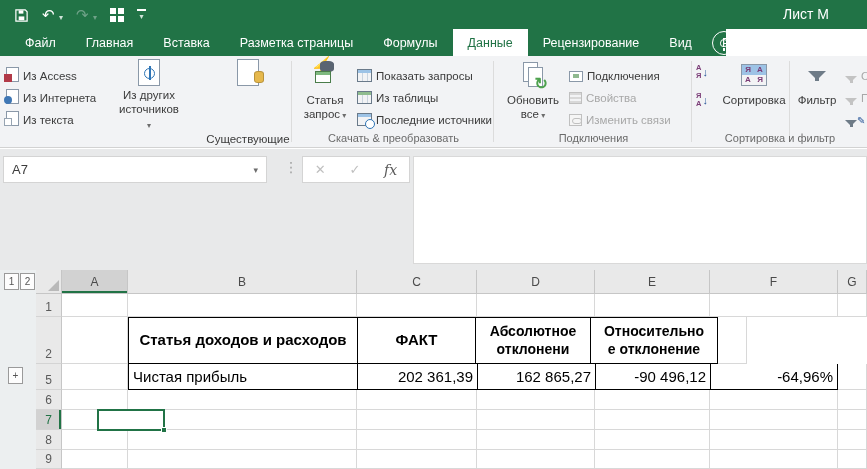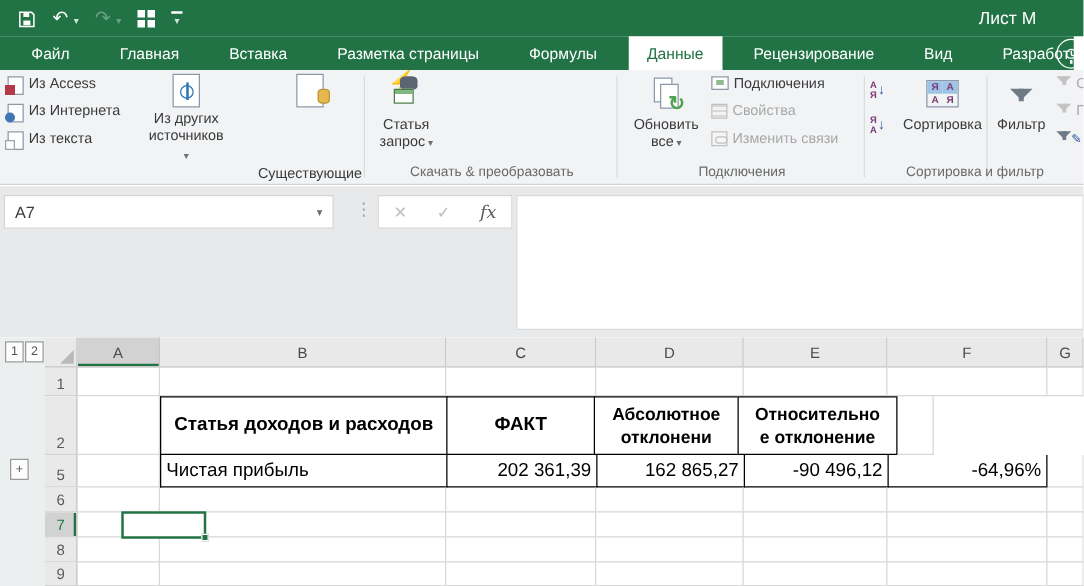--- a/index.html
+++ b/index.html
@@ -13,38 +13,38 @@
   .qat .glyph { color:#fff; font-size:15px; line-height:1; }
   .qat .caret { color:#cfe3d8; font-size:8px; }
   .qat .dim { color:#6fa288; }
   .grid-ico { display:grid; grid-template-columns:6px 6px; grid-template-rows:6px 6px; gap:2px; }
   .grid-ico span { background:#fff; }
   .qat-custom { display:flex; flex-direction:column; align-items:center; }
   .qat-custom .bar { width:9px; height:1.5px; background:#fff; margin-bottom:1px; }
   .doc-title { position:absolute; left:783px; top:6px; color:#fff; font-size:14px; white-space:nowrap; }
 
   
-  .tabrow { position:absolute; left:0; top:29px; width:859px; height:27px; background:#217346;
-            display:flex; align-items:stretch; padding-left:10px;gap:10px; }
+  .tabrow { position:absolute; left:0; top:29px; width:726px; height:27px; background:#217346;
+            display:flex; align-items:stretch; padding-left:10px; }
   .tab { color:#fff; font-size:12.5px; display:flex; align-items:center; padding:0 15px; white-space:nowrap; }
   .tab.active { background:#fff; color:#217346; }
   .tellme { position:absolute; right:-10px; top:2px; width:24px; height:24px; border:1.5px solid #fff;
             border-radius:50%; display:flex; align-items:center; justify-content:center; }
   .bulb { width:8px; height:8px; border:1.5px solid #fff; border-radius:50% 50% 40% 40%; position:relative; }
   .bulb:after { content:""; position:absolute; left:2px; top:8px; width:2px; height:3px; background:#fff; }
 
   
   .ribbon { position:absolute; left:0; top:56px; width:867px; height:92px; background:#f2f3f5;
             border-bottom:1px solid #d2d2d2; overflow:hidden; }
   .rgroup { position:absolute; top:0; height:91px; }
   .glabel { position:absolute; bottom:3px; left:0; width:100%; text-align:center;
             font-size:11px; color:#6a6a6a; white-space:nowrap; }
   .gdiv { position:absolute; top:5px; height:81px; width:1px; background:#dcdcdc; }
   .smallstack { position:absolute; display:flex; flex-direction:column; gap:1px; }
-  .sbtn { display:flex; align-items:flex-start; gap:4px; height:21px; font-size:11.5px; color:#3b3b3b;
+  .sbtn { display:flex; align-items:flex-end; gap:4px; height:21px; font-size:11.5px; color:#3b3b3b;
           white-space:nowrap; padding:0 2px; }
   .sbtn.disabled { color:#a8a8a8; }
   .bigbtn { position:absolute; top:3px; height:70px; display:flex; flex-direction:column;
             align-items:center; text-align:center; font-size:11.5px; color:#3b3b3b; line-height:1.25; }
   .bigbtn .ic { height:32px; display:flex; align-items:center; justify-content:center; margin-bottom:2px; }
   .caret-after:after { content:" ▾"; font-size:8px; color:#6d6d6d; }
 
   
   .page14 { width:13px; height:15px; background:#fff; border:1px solid #8a98a8; position:relative; }
   .page14 .mark { position:absolute; left:-3px; bottom:-1px; width:8px; height:8px; font-size:6px;
@@ -237,20 +237,34 @@
 
     <div class="rgroup" style="left:293px; width:201px;">
       <div class="bigbtn" style="left:4px; width:56px;">
         <span class="ic" style="position:relative; width:26px;">
           <span class="nq-bolt">⚡</span>
             <span class="nq-db"></span>
             <span class="nq-tbl"></span>
         </span>
         <span class="caret-after">Статья запрос</span>
       </div>
+      <div class="smallstack" style="left:62px; top:5px;">
+        <div class="sbtn">
+          <span class="tbl16"></span>
+          <span>Показать запросы</span>
+        </div>
+        <div class="sbtn">
+          <span class="tbl16 green"></span>
+          <span>Из таблицы</span>
+        </div>
+        <div class="sbtn">
+          <span class="clockw"></span>
+          <span>Последние источники</span>
+        </div>
+      </div>
       <div class="glabel">Скачать &amp; преобразовать</div>
       <div class="gdiv" style="right:0;"></div>
     </div>
 
     <div class="rgroup" style="left:495px; width:197px;">
       <div class="bigbtn" style="left:8px; width:60px;">
         <span class="ic">
           <span class="pages2">
             <span class="p p1"></span>
               <span class="p p2"></span>

